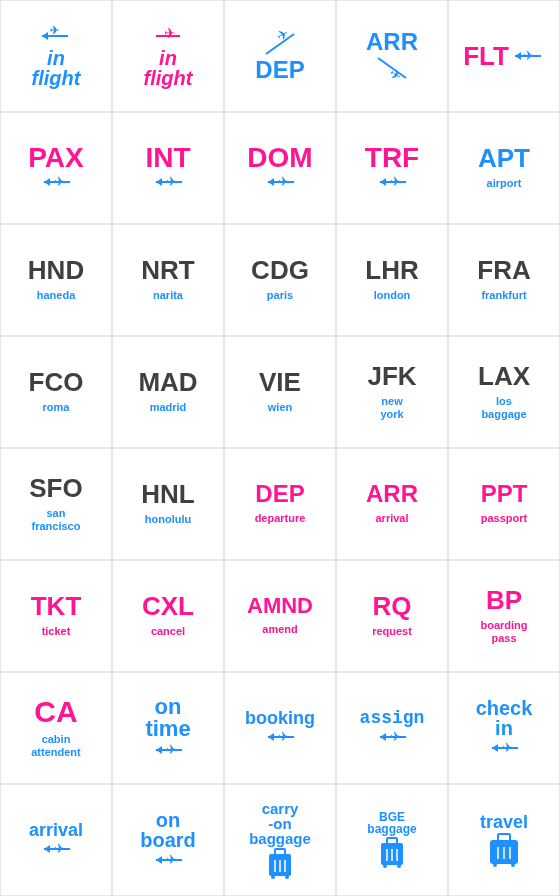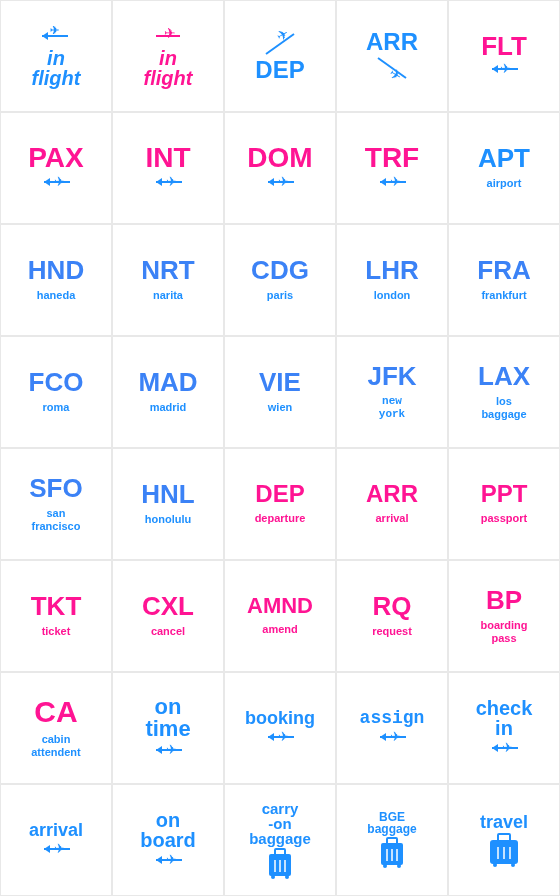--- a/index.html
+++ b/index.html
@@ -37,21 +37,21 @@
     .cell-sublabel {
       font-weight: 700;
       font-size: 11px;
       text-align: center;
       line-height: 1.2;
       margin-top: 6px;
     }
 
     .pink { color: #FF1493; }
     .blue { color: #1E90FF; }
-    .dark-blue { color: #3b82f6; }
+    .dark-blue { color: #404040; }
   </style>
 </head>
 <body>
 
 <div class="grid">
 
   <div class="cell">
     <div style="display:flex;flex-direction:column;align-items:center;">
       <svg width="36" height="24" viewBox="0 0 36 24">
         <line x1="30" y1="12" x2="4" y2="12" stroke="#1E90FF" stroke-width="2"></line>
@@ -88,21 +88,21 @@
     <div style="display:flex;flex-direction:column;align-items:center;justify-content:center;">
       <span class="cell-label blue" style="font-size:24px;font-weight:900;">ARR</span>
       <svg width="36" height="28" viewBox="0 0 36 28">
         <line x1="4" y1="4" x2="32" y2="24" stroke="#1E90FF" stroke-width="2"></line>
         <text x="14" y="22" font-size="14" fill="#1E90FF" transform="rotate(30,14,22)">✈</text>
       </svg>
     </div>
   </div>
 
   <div class="cell">
-    <div style="display:flex;flex-direction:column;align-items:center;justify-content:center;">
+    <div style="display:flex;align-items:center;justify-content:center;">
       <span class="cell-label pink" style="font-size:26px;font-weight:900;">FLT</span>
       <svg width="36" height="20" viewBox="0 0 36 20">
         <line x1="32" y1="10" x2="6" y2="10" stroke="#1E90FF" stroke-width="2"></line>
         <polygon points="6,10 12,6 12,14" fill="#1E90FF"></polygon>
         <text x="14" y="14" font-size="13" fill="#1E90FF">✈</text>
       </svg>
     </div>
   </div>
 
   <div class="cell">
@@ -174,21 +174,21 @@
   <div class="cell">
     <span class="cell-label dark-blue">MAD</span>
     <span class="cell-sublabel blue">madrid</span>
   </div>
   <div class="cell">
     <span class="cell-label dark-blue">VIE</span>
     <span class="cell-sublabel blue">wien</span>
   </div>
   <div class="cell">
     <span class="cell-label dark-blue">JFK</span>
-    <span class="cell-sublabel blue" style="white-space:pre-line;font-family:Liberation Mono, monospace;">new
+    <span class="cell-sublabel blue" style="white-space:pre-line;">new
 york</span>
   </div>
   <div class="cell">
     <span class="cell-label dark-blue">LAX</span>
     <span class="cell-sublabel blue" style="white-space:pre-line;text-align:center;">los
 baggage</span>
   </div>
 
   <div class="cell">
     <span class="cell-label dark-blue">SFO</span>

